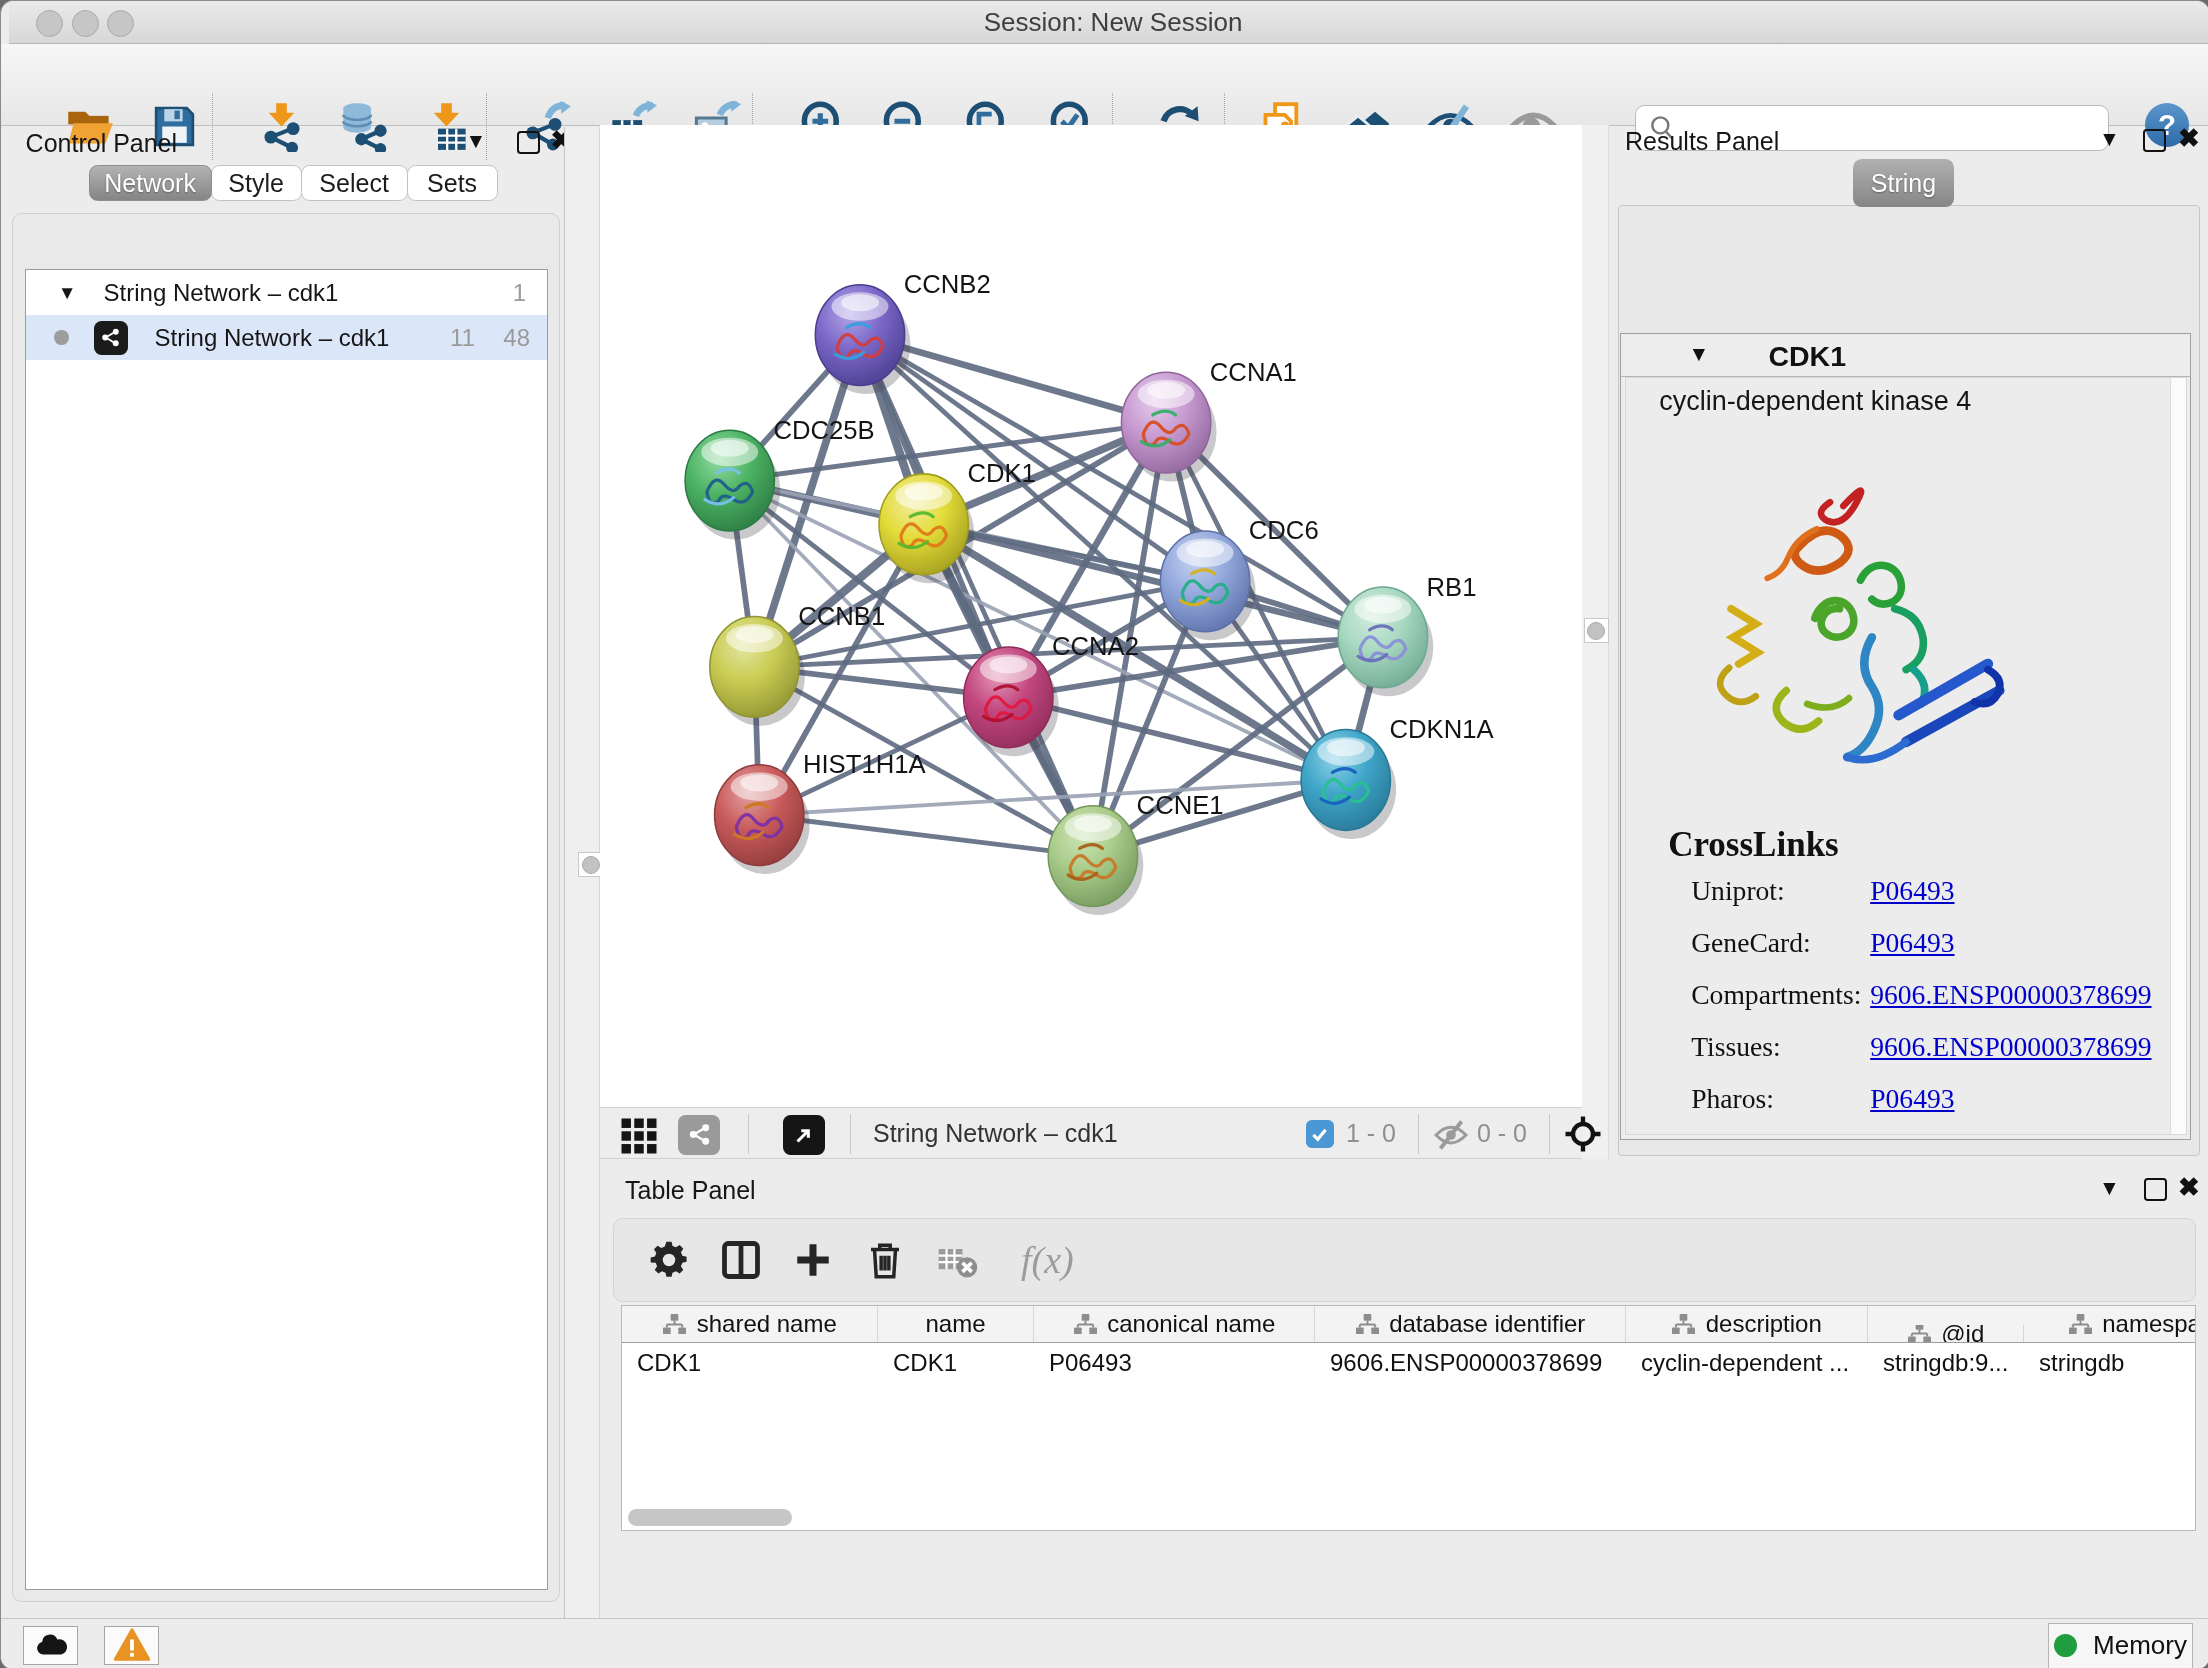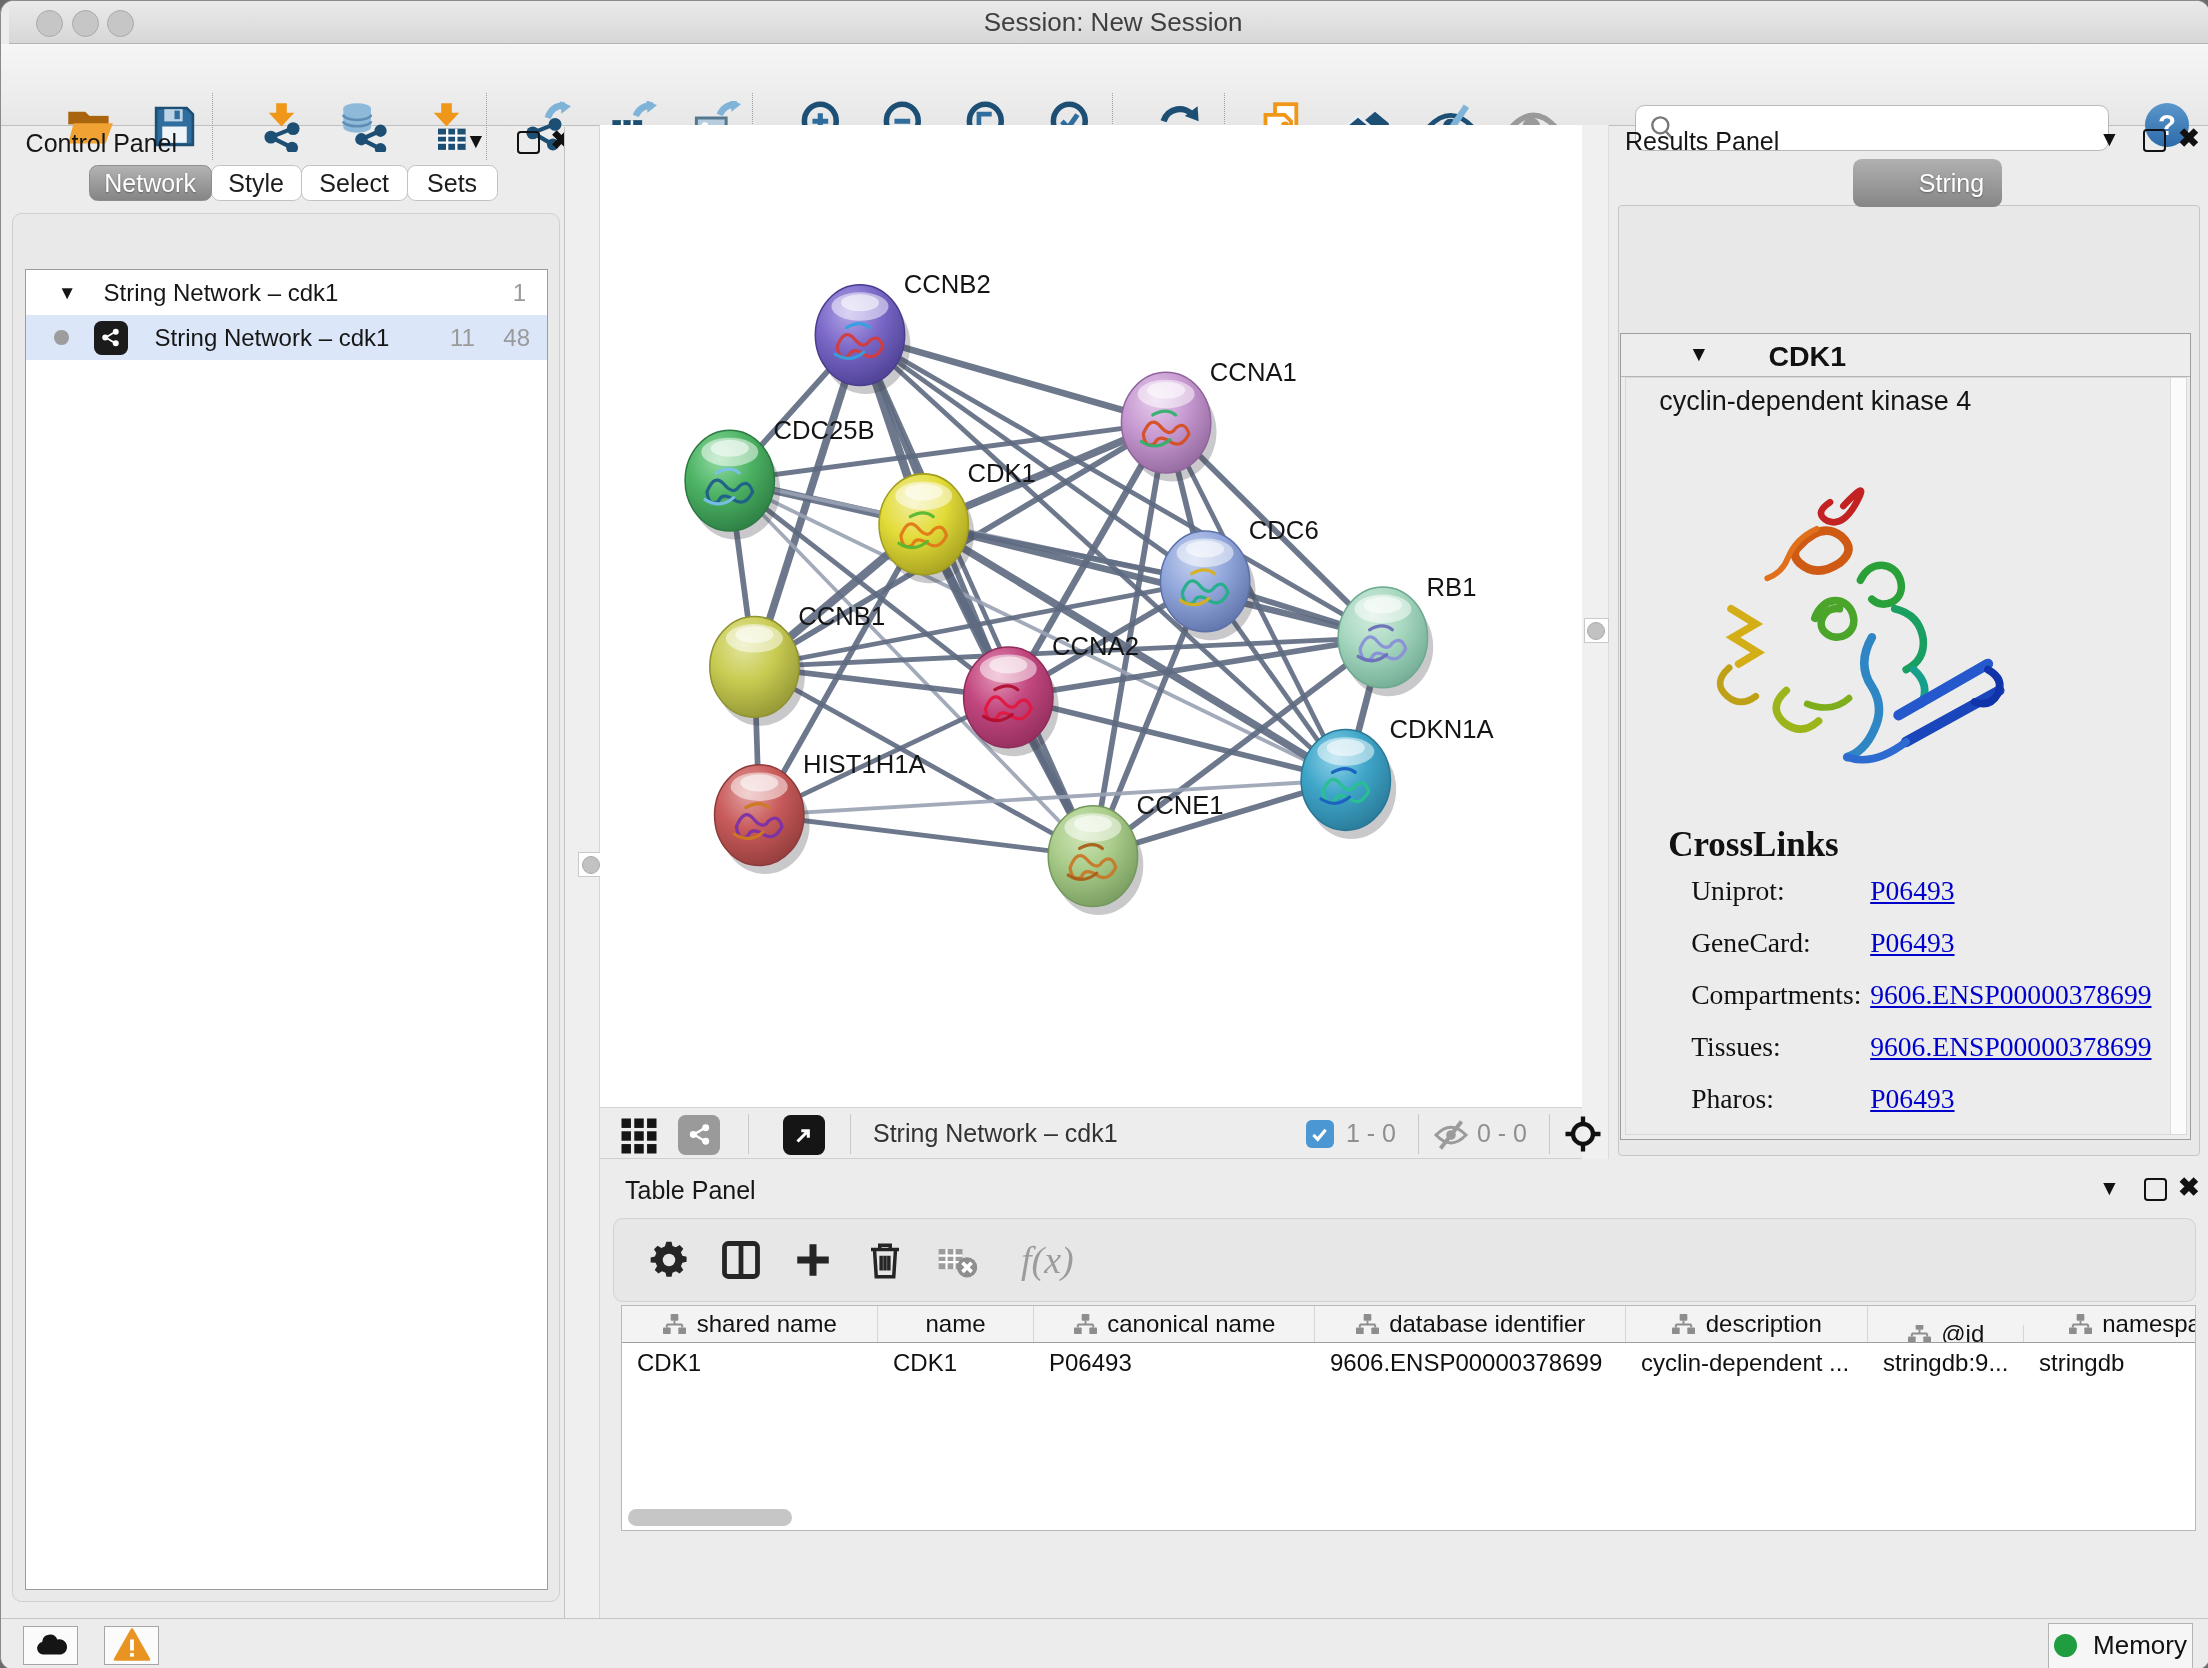--- a/index.html
+++ b/index.html
@@ -72,21 +72,21 @@
   .nsb-title{position:absolute;left:273px;line-height:50px;font-size:25px;color:#333;}
   .nsb-count{position:absolute;line-height:50px;font-size:25px;color:#8f8f8f;}
   .chkbox{position:absolute;top:12.4px;width:27.6px;height:27.6px;border-radius:5.7px;background:#4a97d4;
     display:flex;align-items:center;justify-content:center;}
   
   .results-panel{position:absolute;left:1607px;top:124px;width:601px;height:1035px;}
   .rp-header{position:relative;height:34px;}
   .rp-header .pnl-title{position:absolute;left:17px;top:1.9px;}
   .rp-tab{position:absolute;left:245px;top:34px;width:101px;height:48px;border-radius:8.6px;
     background:linear-gradient(#b0b0b0,#868686);color:#fff;font-size:25px;display:flex;align-items:center;
-    justify-content:center;z-index:2;text-shadow:0 1px 1.9px rgba(0,0,0,.35);padding-left:48px;}
+    justify-content:center;z-index:2;text-shadow:0 1px 1.9px rgba(0,0,0,.35);}
   .rp-box{position:absolute;left:9.5px;top:80px;width:582px;height:951px;background:#e8e8e8;
     border:1px solid #c6c6c6;border-radius:3.8px;box-sizing:border-box;}
   .rp-actions{position:absolute;left:1.9px;top:34px;width:571px;height:91px;border:1px solid #bdbdbd;
     box-sizing:border-box;display:flex;align-items:center;padding-left:74px;gap:36px;}
   .rp-btn{width:186px;height:48px;background:#fff;border:1px solid #b9b9b9;border-radius:9.5px;
     font-size:25px;font-family:"Liberation Sans",sans-serif;color:#111;}
   .rp-btn.wide{width:202px;}
   .rp-entry{position:absolute;left:1.9px;top:127px;width:571px;height:807px;border:1px solid #9e9e9e;
     background:#ededed;box-sizing:border-box;}
   .rp-entry-header{position:relative;height:42px;border-bottom:1px solid #b4b4b4;}

